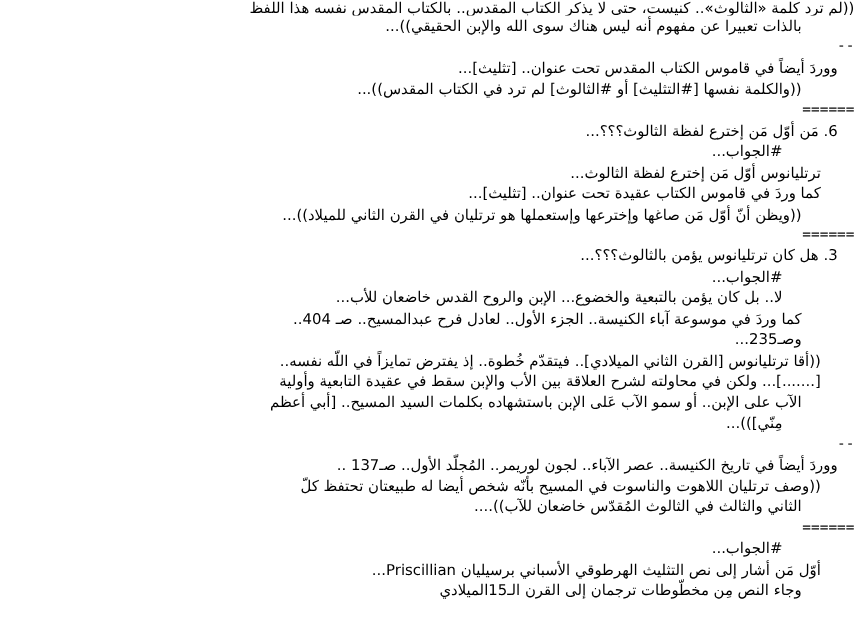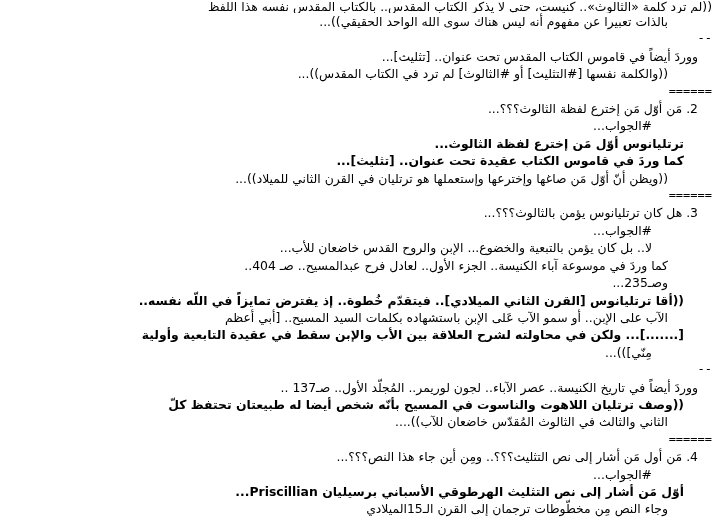--- a/index.html
+++ b/index.html
@@ -27,21 +27,21 @@
   .line {
     white-space: nowrap;
     overflow: visible;
   }
   .line.clip-top {
     height: 13px;
     line-height: 13px;
     overflow: hidden;
   }
   .indent-1 { padding-right: 14px; }
-  .indent-2 { padding-right: 28px; font-weight: bold; }
+  .indent-2 { padding-right: 28px; }
   .indent-3 { padding-right: 44px; }
   .indent-4 { padding-right: 60px; }
   .sep {
     letter-spacing: 0px;
     font-family: "DejaVu Sans Mono", monospace;
     font-size: 12px;
     direction: ltr;
     text-align: right;
   }
   .dash {
@@ -50,42 +50,41 @@
     direction: ltr;
     text-align: right;
     padding-right: 0;
   }
 </style>
 </head>
 <body>
 
 <div id="doc">
     <div class="line clip-top">((لم ترد كلمة «الثالوث».. كنيست، حتى لا يذكر الكتاب المقدس.. بالكتاب المقدس نفسه هذا اللفظ</div>
-    <div class="line indent-3">بالذات تعبيرا عن مفهوم أنه ليس هناك سوى الله الواحد الحقيقي))...</div>
+    <div class="line indent-3">بالذات تعبيرا عن مفهوم أنه ليس هناك سوى الله والإبن الحقيقي))...</div>
     <div class="line dash">--</div>
     <div class="line indent-1">ووردَ أيضاً في قاموس الكتاب المقدس تحت عنوان.. [تثليث]...</div>
     <div class="line indent-3">((والكلمة نفسها [#التثليث] أو #الثالوث] لم ترد في الكتاب المقدس))...</div>
     <div class="line sep">======</div>
-    <div class="line indent-1">2. مَن أوّل مَن إخترع لفظة الثالوث؟؟؟...</div>
+    <div class="line indent-1">6. مَن أوّل مَن إخترع لفظة الثالوث؟؟؟...</div>
     <div class="line indent-4">#الجواب...</div>
     <div class="line indent-2">ترتليانوس أوّل مَن إخترع لفظة الثالوث...</div>
     <div class="line indent-2">كما وردَ في قاموس الكتاب عقيدة تحت عنوان.. [تثليث]...</div>
     <div class="line indent-3">((ويظن أنّ أوّل مَن صاغها وإخترعها وإستعملها هو ترتليان في القرن الثاني للميلاد))...</div>
     <div class="line sep">======</div>
     <div class="line indent-1">3. هل كان ترتليانوس يؤمن بالثالوث؟؟؟...</div>
     <div class="line indent-4">#الجواب...</div>
     <div class="line indent-4">لا.. بل كان يؤمن بالتبعية والخضوع... الإبن والروح القدس خاضعان للأب...</div>
     <div class="line indent-3">كما وردَ في موسوعة آباء الكنيسة.. الجزء الأول.. لعادل فرح عبدالمسيح.. صـ 404..</div>
     <div class="line indent-3">وصـ235...</div>
     <div class="line indent-2">((أقا ترتليانوس [القرن الثاني الميلادي].. فيتقدّم خُطوة.. إذ يفترض تمايزاً في اللّه نفسه..</div>
+    <div class="line indent-2">[.......]... ولكن في محاولته لشرح العلاقة بين الأب والإبن سقط في عقيدة التابعية وأولية</div>
     <div class="line indent-3">الآب على الإبن.. أو سمو الآب عَلى الإبن باستشهاده بكلمات السيد المسيح.. [أبي أعظم</div>
-    <div class="line indent-2">[.......]... ولكن في محاولته لشرح العلاقة بين الأب والإبن سقط في عقيدة التابعية وأولية</div>
     <div class="line indent-4">مِنّي]))...</div>
     <div class="line dash">--</div>
     <div class="line indent-1">ووردَ أيضاً في تاريخ الكنيسة.. عصر الآباء.. لجون لوريمر.. المُجلّد الأول.. صـ137 ..</div>
     <div class="line indent-2">((وصف ترتليان اللاهوت والناسوت في المسيح بأنّه شخص أيضا له طبيعتان تحتفظ كلّ</div>
     <div class="line indent-3">الثاني والثالث في الثالوث المُقدّس خاضعان للآب))....</div>
     <div class="line sep">======</div>
-    <div class="line indent-1">4. مَن أول مَن أشار إلى نص التثليث؟؟؟.. ومِن أين جاء هذا النص؟؟؟...</div>
     <div class="line indent-4">#الجواب...</div>
     <div class="line indent-2">أوّل مَن أشار إلى نص التثليث الهرطوقي الأسباني برسيليان Priscillian...</div>
     <div class="line indent-3">وجاء النص مِن مخطّوطات ترجمان إلى القرن الـ15الميلادي</div>
   </div>
 
 </body></html>

